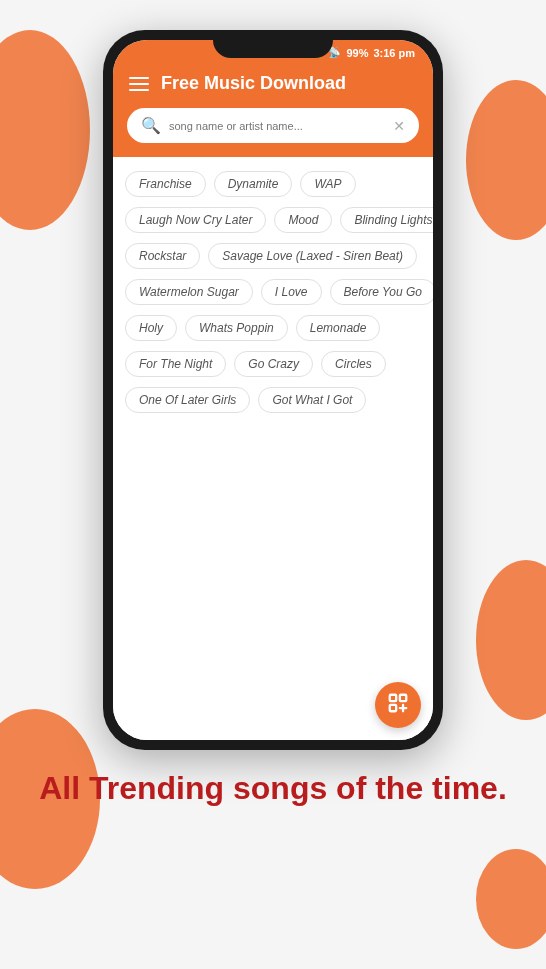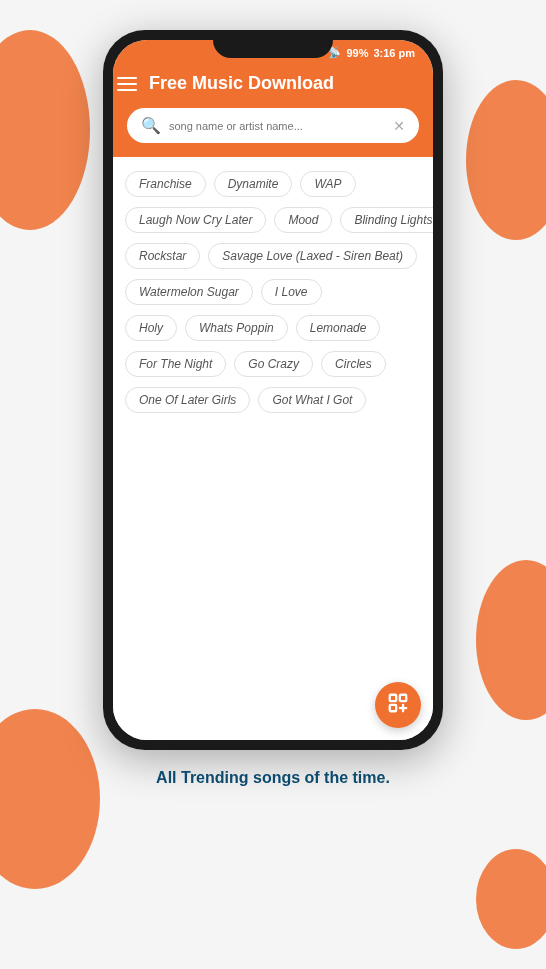--- a/index.html
+++ b/index.html
@@ -106,21 +106,21 @@
       align-items: center;
       gap: 5px;
       font-size: 11px;
       color: white;
       font-weight: 600;
     }
 
     
     .app-header {
       background: #F07030;
-      padding: 8px 16px 14px 4px;
+      padding: 8px 16px 14px 16px;
       display: flex;
       align-items: center;
       gap: 12px;
     }
 
     .hamburger-icon {
       display: flex;
       flex-direction: column;
       gap: 4px;
     }
@@ -222,23 +222,23 @@
       color: white;
       font-size: 20px;
     }
 
     
     .bottom-text {
       position: relative;
       z-index: 1;
       text-align: center;
       margin-top: 18px;
-      font-size: 16px;
+      font-size: 32px;
       font-weight: 900;
-      color: #0c4a6e;
+      color: #b91c1c;
       line-height: 1.3;
     }
 
     
     .notch {
       position: absolute;
       top: 0;
       left: 50%;
       transform: translateX(-50%);
       width: 120px;
@@ -301,20 +301,21 @@
       </div>
 
       <div class="tags-row">
         <span class="tag">Rockstar</span>
         <span class="tag">Savage Love (Laxed - Siren Beat)</span>
       </div>
 
       <div class="tags-row">
         <span class="tag">Watermelon Sugar</span>
         <span class="tag">I Love</span>
+        <span class="tag">Before You Go</span>
       </div>
 
       <div class="tags-row">
         <span class="tag">Holy</span>
         <span class="tag">Whats Poppin</span>
         <span class="tag">Lemonade</span>
       </div>
 
       <div class="tags-row">
         <span class="tag">For The Night</span>

